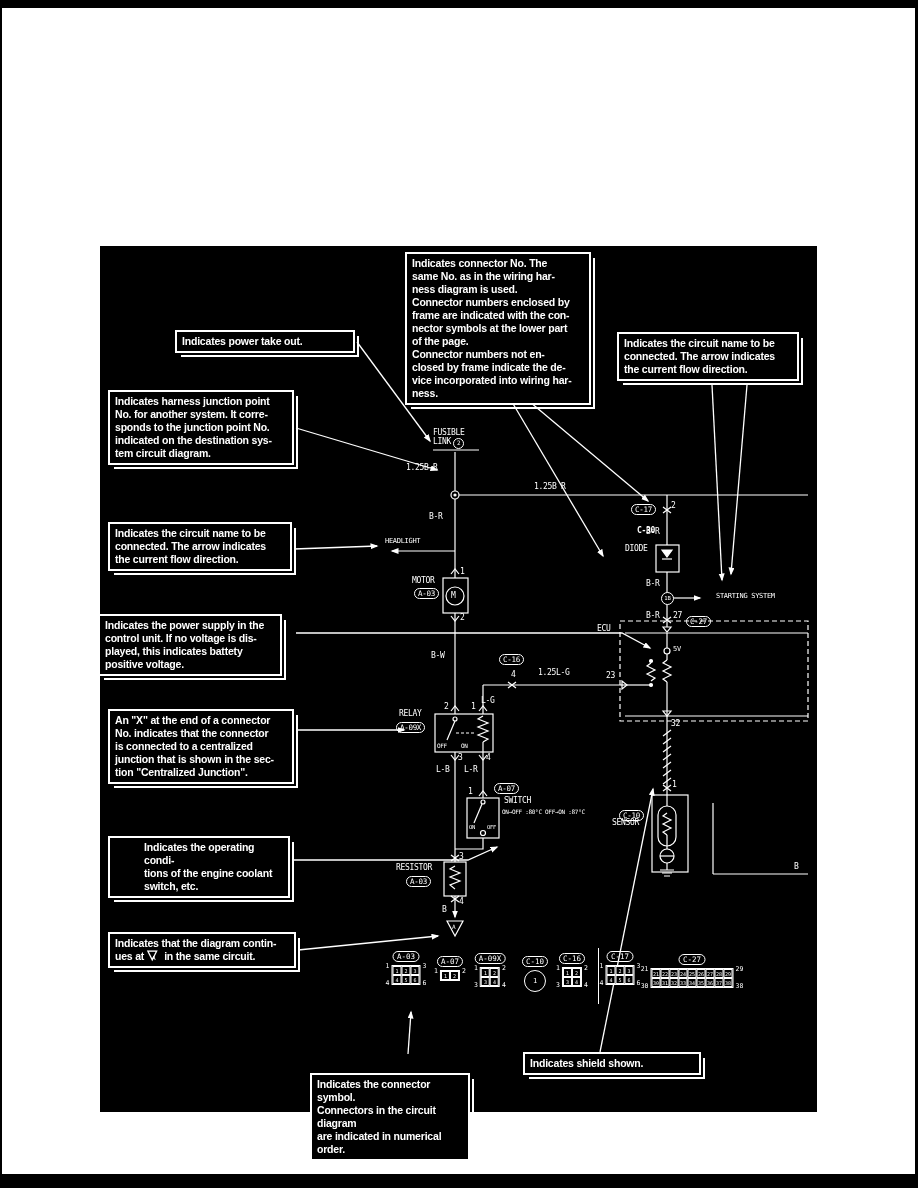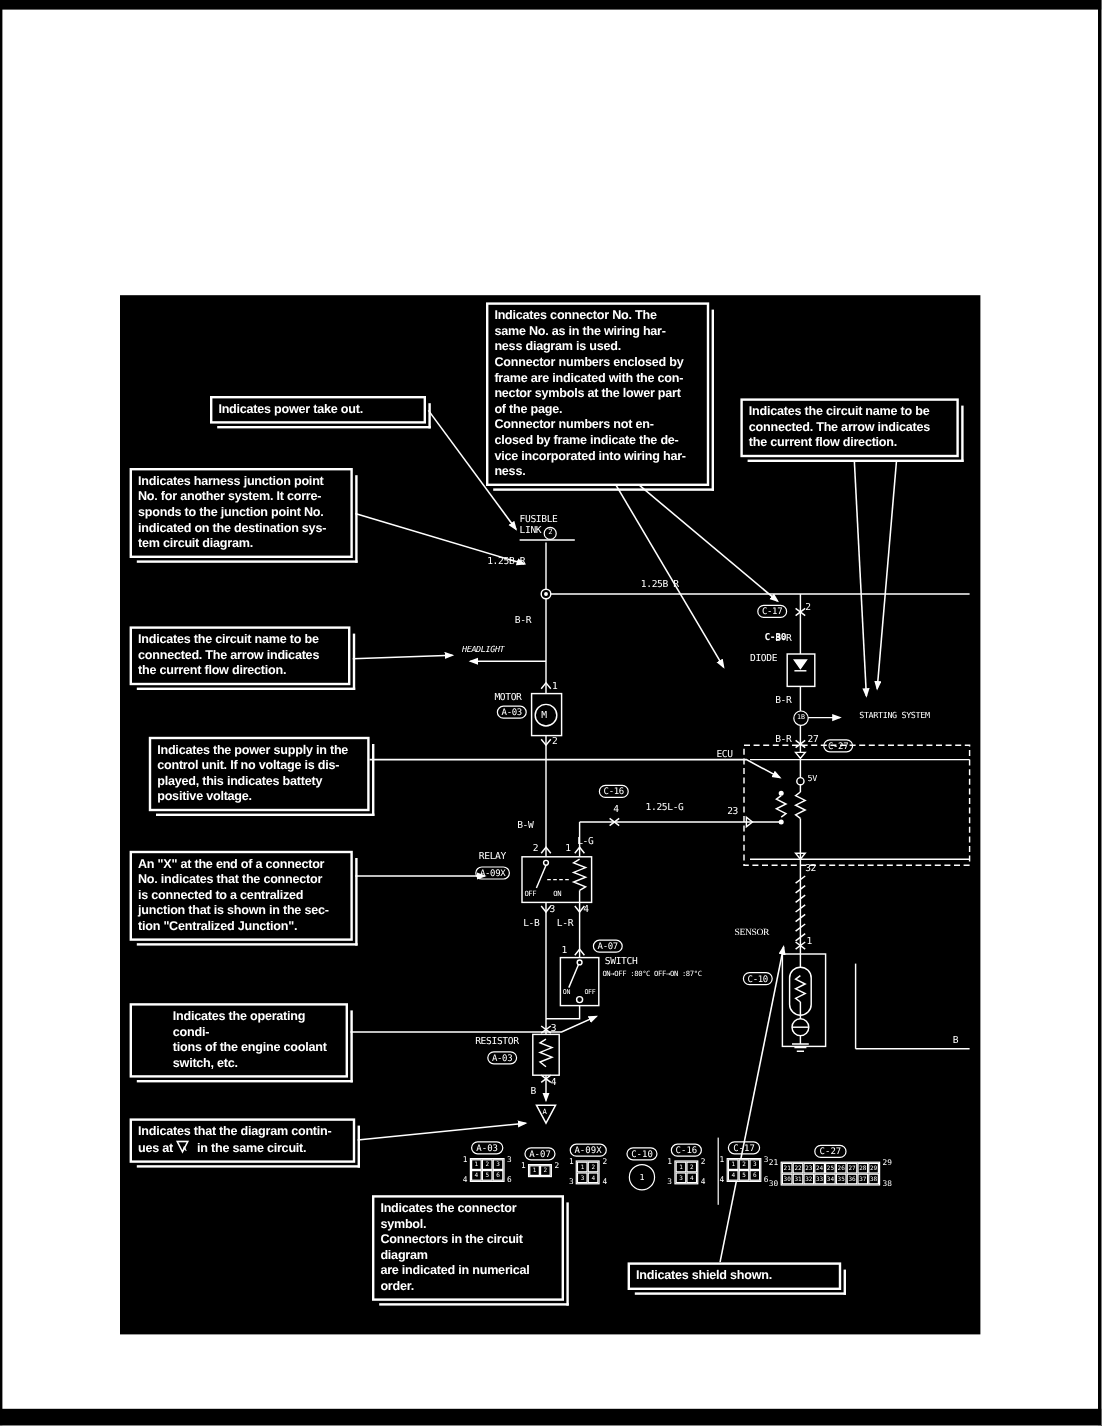--- a/index.html
+++ b/index.html
@@ -159,48 +159,48 @@
       <polyline points="292,860 468,860 497,847" marker-end="url(#arw)"></polyline>
       <line x1="298" y1="950" x2="438" y2="936" marker-end="url(#arw)"></line>
       <line x1="408" y1="1054" x2="411" y2="1012" marker-end="url(#arw)"></line>
       <line x1="600" y1="1052" x2="653" y2="789" marker-end="url(#arw)"></line>
     </g>
   </svg>
 
   <div class="dl" style="left:433px;top:428px;"><span>FUSIBLE</span><br><span>LINK</span><span class="circ">2</span></div>
   <div class="dl" style="left:406px;top:463px;">1.25B-R</div>
   <div class="dl" style="left:429px;top:512px;">B-R</div>
-  <div class="dl fs7" style="left:385px;top:537px;font-style:italic;">HEADLIGHT</div>
+  <div class="dl fs7" style="left:385px;top:537px;">HEADLIGHT</div>
   <div class="dl" style="left:534px;top:482px;">1.25B R</div>
   <div class="dl frame" style="left:631px;top:504px;">C-17</div>
   <div class="dl" style="left:671px;top:501px;">2</div>
   <div class="dl" style="left:646px;top:527px;">B-R</div>
   <div class="dl" style="left:625px;top:544px;">DIODE</div>
   <div class="dl" style="left:637px;top:526px;font-weight:bold;">C-30</div>
   <div class="dl" style="left:646px;top:579px;">B-R</div>
   <div class="jc" style="left:661px;top:592px;">1B</div>
   <div class="dl pre fs7" style="left:716px;top:592px;">STARTING
 SYSTEM</div>
   <div class="dl" style="left:646px;top:611px;">B-R</div>
   <div class="dl" style="left:673px;top:611px;">27</div>
   <div class="dl frame" style="left:686px;top:616px;">C-27</div>
   <div class="dl" style="left:597px;top:624px;">ECU</div>
   <div class="dl fs7" style="left:673px;top:645px;">5V</div>
   <div class="dl" style="left:606px;top:671px;">23</div>
   <div class="dl" style="left:671px;top:719px;">32</div>
   <div class="dl" style="left:672px;top:780px;">1</div>
-  <div class="dl" style="left:612px;top:772px;font-family:Liberation Serif, serif;">SENSOR</div>
+  <div class="dl" style="left:612px;top:818px;">SENSOR</div>
   <div class="dl frame" style="left:619px;top:810px;">C-10</div>
   <div class="dl" style="left:794px;top:862px;">B</div>
   <div class="dl" style="left:412px;top:576px;">MOTOR</div>
   <div class="dl frame" style="left:414px;top:588px;">A-03</div>
   <div class="dl" style="left:460px;top:567px;">1</div>
   <div class="dl" style="left:460px;top:613px;">2</div>
   <div class="dl" style="left:451px;top:591px;">M</div>
-  <div class="dl" style="left:431px;top:651px;margin-top:32px;">B-W</div>
+  <div class="dl" style="left:431px;top:651px;">B-W</div>
   <div class="dl" style="left:399px;top:709px;">RELAY</div>
   <div class="dl frame" style="left:396px;top:722px;">A-09X</div>
   <div class="dl" style="left:444px;top:702px;">2</div>
   <div class="dl" style="left:471px;top:702px;">1</div>
   <div class="dl" style="left:458px;top:753px;">3</div>
   <div class="dl" style="left:486px;top:753px;">4</div>
   <div class="dl fs6" style="left:437px;top:742px;">OFF</div>
   <div class="dl fs6" style="left:461px;top:742px;">ON</div>
   <div class="dl" style="left:436px;top:765px;">L-B</div>
   <div class="dl" style="left:464px;top:765px;">L-R</div>
@@ -352,35 +352,35 @@
 connected. The arrow indicates
 the current flow direction.</div>
   <div class="callout pre" style="left:108px;top:390px;width:186px;">Indicates harness junction point
 No. for another system. It corre-
 sponds to the junction point No.
 indicated on the destination sys-
 tem circuit diagram.</div>
   <div class="callout pre" style="left:108px;top:522px;width:184px;">Indicates the circuit name to be
 connected. The arrow indicates
 the current flow direction.</div>
-  <div class="callout pre" style="left:124px;top:614px;width:184px;">Indicates the power supply in the
+  <div class="callout pre" style="left:98px;top:614px;width:184px;">Indicates the power supply in the
 control unit. If no voltage is dis-
 played, this indicates battety
 positive voltage.</div>
   <div class="callout pre" style="left:108px;top:709px;width:186px;">An "X" at the end of a connector
 No. indicates that the connector
 is connected to a centralized
 junction that is shown in the sec-
 tion "Centralized Junction".</div>
   <div class="callout pre" style="left:108px;top:836px;width:182px;padding-left:34px;">Indicates the operating condi-
 tions of the engine coolant
 switch, etc.</div>
   <div class="callout" style="left:108px;top:932px;width:188px;"><span class="pre">Indicates that the diagram contin-
 ues at</span><span class="tri-wrap"><span class="tri-glyph">▽</span><span class="tri-letter">A</span></span><span>in the same circuit.</span></div>
-  <div class="callout pre" style="left:310px;top:996px;width:160px;">Indicates the connector symbol.
+  <div class="callout pre" style="left:310px;top:1073px;width:160px;">Indicates the connector symbol.
 Connectors in the circuit diagram
 are indicated in numerical order.</div>
   <div class="callout pre" style="left:523px;top:1052px;width:178px;">Indicates shield shown.</div>
 
   <div class="edge" style="left:0;top:0;width:918px;height:8px;"></div>
   <div class="edge" style="left:0;top:1174px;width:918px;height:14px;"></div>
   <div class="edge" style="left:0;top:0;width:2px;height:1188px;"></div>
   <div class="edge" style="left:915px;top:0;width:3px;height:1188px;"></div>
 </div>
 

